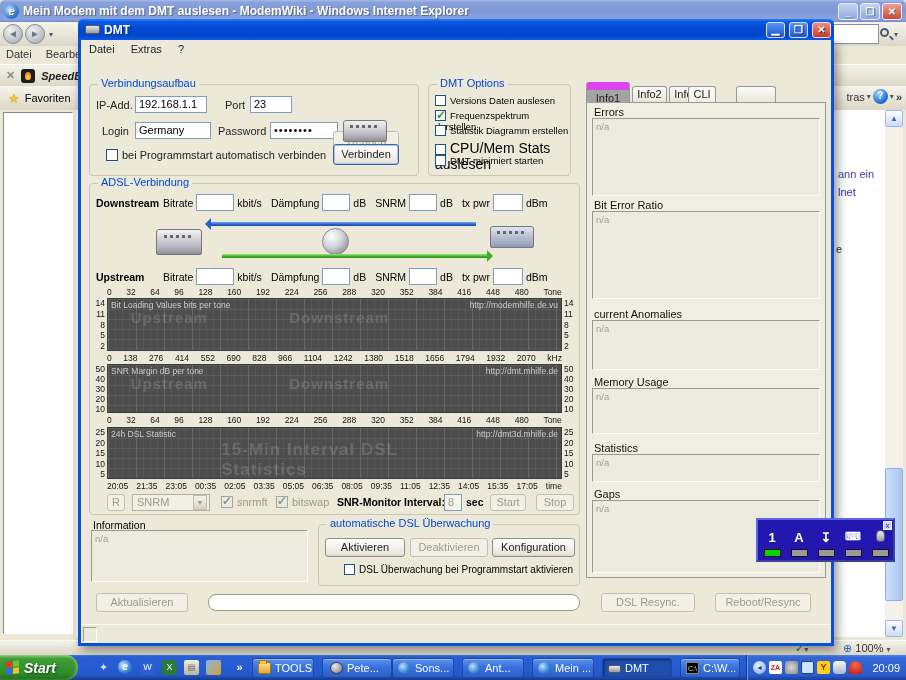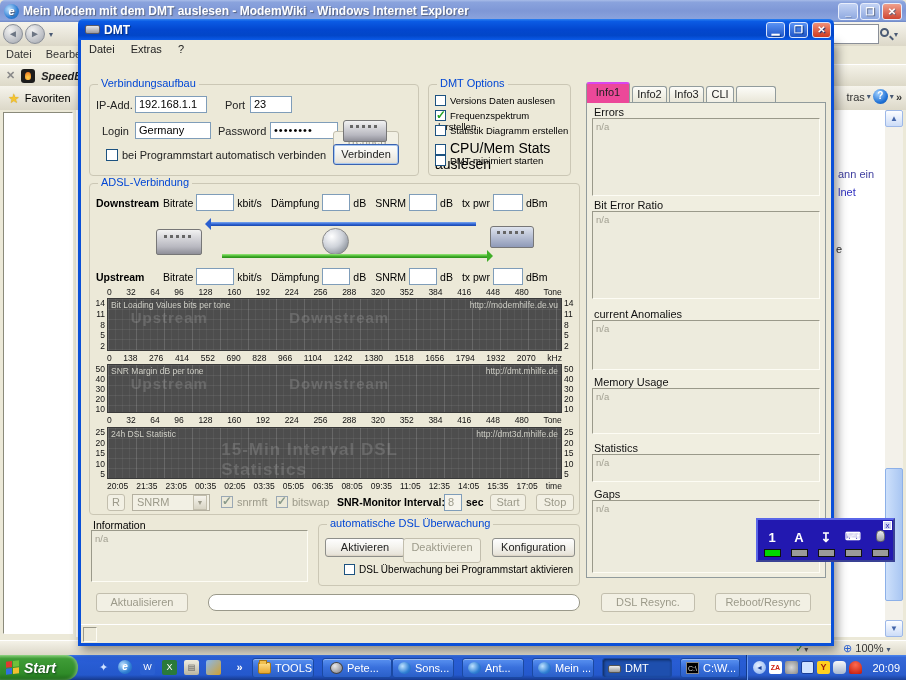--- a/index.html
+++ b/index.html
@@ -131,21 +131,21 @@
     line-height:15px; padding:0 2px 0 4px; display:flex; justify-content:space-between; }
   .combo .dd { width:14px; background:linear-gradient(180deg,#f6f4ec,#d8d4c4); border:1px solid #c2bead;
     font-size:7px; text-align:center; line-height:14px; color:#9c9a8a; }
 
   .sunken { background:#edebdd; border:1px solid; border-color:#9a998a #fdfcf4 #fdfcf4 #9a998a;
     color:#a2a092; font-size:9.5px; padding:2px 3px; }
 
   
   .tab { position:absolute; border:1px solid #919b9c; border-bottom:0; border-radius:3px 3px 0 0;
     background:linear-gradient(180deg,#fcfcf8,#e8e5d6); text-align:center; font-size:11px; color:#222; }
-  .tab.active { background:#ec4899; border-top:2px solid #d946ef; font-weight:normal; z-index:2; }
+  .tab.active { background:#a3a3a3; border-top:8px solid #d946ef; font-weight:normal; z-index:2; }
   #rpanel { border:1px solid #919b9c; background:#f0eee0; }
   .seclabel { position:absolute; left:7px; font-size:11px; color:#111; }
 
   
   #dmt-status { position:absolute; left:0; bottom:0; width:750px; height:19px; background:#ece9d8;
     display:flex; gap:2px; padding:2px; border-top:1px solid #fff; }
   .stcell { border:1px solid; border-color:#9a998a #fdfcf4 #fdfcf4 #9a998a; height:15px; }
 
   
   #overlay { left:756px; top:518px; width:139px; height:44px; background:#2218b0;
@@ -496,34 +496,34 @@
     <div class="abs btn dis" style="left:400px; top:310px; width:36px; height:17px; line-height:15px;">Start</div>
     <div class="abs btn dis" style="left:446px; top:310px; width:38px; height:17px; line-height:15px;">Stop</div>
   </div>
 
   <span class="abs" style="left:12px; top:479px; font-size:10.5px;">Information</span>
   <div class="abs sunken" style="left:10px; top:490px; width:217px; height:52px;">n/a</div>
 
   <div class="gbox" style="left:237px; top:484px; width:262px; height:62px;">
     <span class="legend">automatische DSL Überwachung</span>
     <div class="abs btn" style="left:6px; top:13px; width:80px; height:19px; line-height:17px;">Aktivieren</div>
-    <div class="abs btn dis" style="left:84px; top:13px; width:78px; height:25px; line-height:17px;">Deaktivieren</div>
+    <div class="abs btn dis" style="left:91px; top:13px; width:78px; height:19px; line-height:17px;">Deaktivieren</div>
     <div class="abs btn" style="left:173px; top:13px; width:83px; height:19px; line-height:17px;">Konfiguration</div>
     <div class="abs" style="left:25px; top:39px; font-size:10px;"><span class="cb" style="width:11px;height:11px;"></span><span>DSL Überwachung bei Programmstart aktivieren</span></div>
   </div>
 
   <div class="abs btn dis" style="left:15px; top:553px; width:92px; height:19px; line-height:17px;">Aktualisieren</div>
   <div class="abs" style="left:127px; top:554px; width:372px; height:17px; background:#fff; border:1px solid #9a998a; border-radius:8px;"></div>
   <div class="abs btn dis" style="left:520px; top:553px; width:94px; height:19px; line-height:17px;">DSL Resync.</div>
   <div class="abs btn dis" style="left:634px; top:553px; width:96px; height:19px; line-height:17px;">Reboot/Resync</div>
 
   <div class="tab active" style="left:505px; top:42px; width:44px; height:21px; line-height:17px;">Info1</div>
   <div class="tab" style="left:551px; top:46px; width:35px; height:17px; line-height:15px;">Info2</div>
   <div class="tab" style="left:588px; top:46px; width:35px; height:17px; line-height:15px;">Info3</div>
-  <div class="tab" style="left:625px; top:46px; width:28px; height:29px; line-height:15px;">CLI</div>
+  <div class="tab" style="left:607px; top:46px; width:28px; height:29px; line-height:15px;">CLI</div>
   <div class="tab" style="left:655px; top:46px; width:40px; height:17px;"></div>
 
   <div class="abs" id="rpanel" style="left:505px; top:62px; width:240px; height:476px;">
     <span class="seclabel" style="top:3px;">Errors</span>
     <div class="abs sunken" style="left:5px; top:15px; width:228px; height:78px;">n/a</div>
     <span class="seclabel" style="top:96px;">Bit Error Ratio</span>
     <div class="abs sunken" style="left:5px; top:108px; width:228px; height:88px;">n/a</div>
     <span class="seclabel" style="top:205px;">current Anomalies</span>
     <div class="abs sunken" style="left:5px; top:217px; width:228px; height:50px;">n/a</div>
     <span class="seclabel" style="top:273px;">Memory Usage</span>

